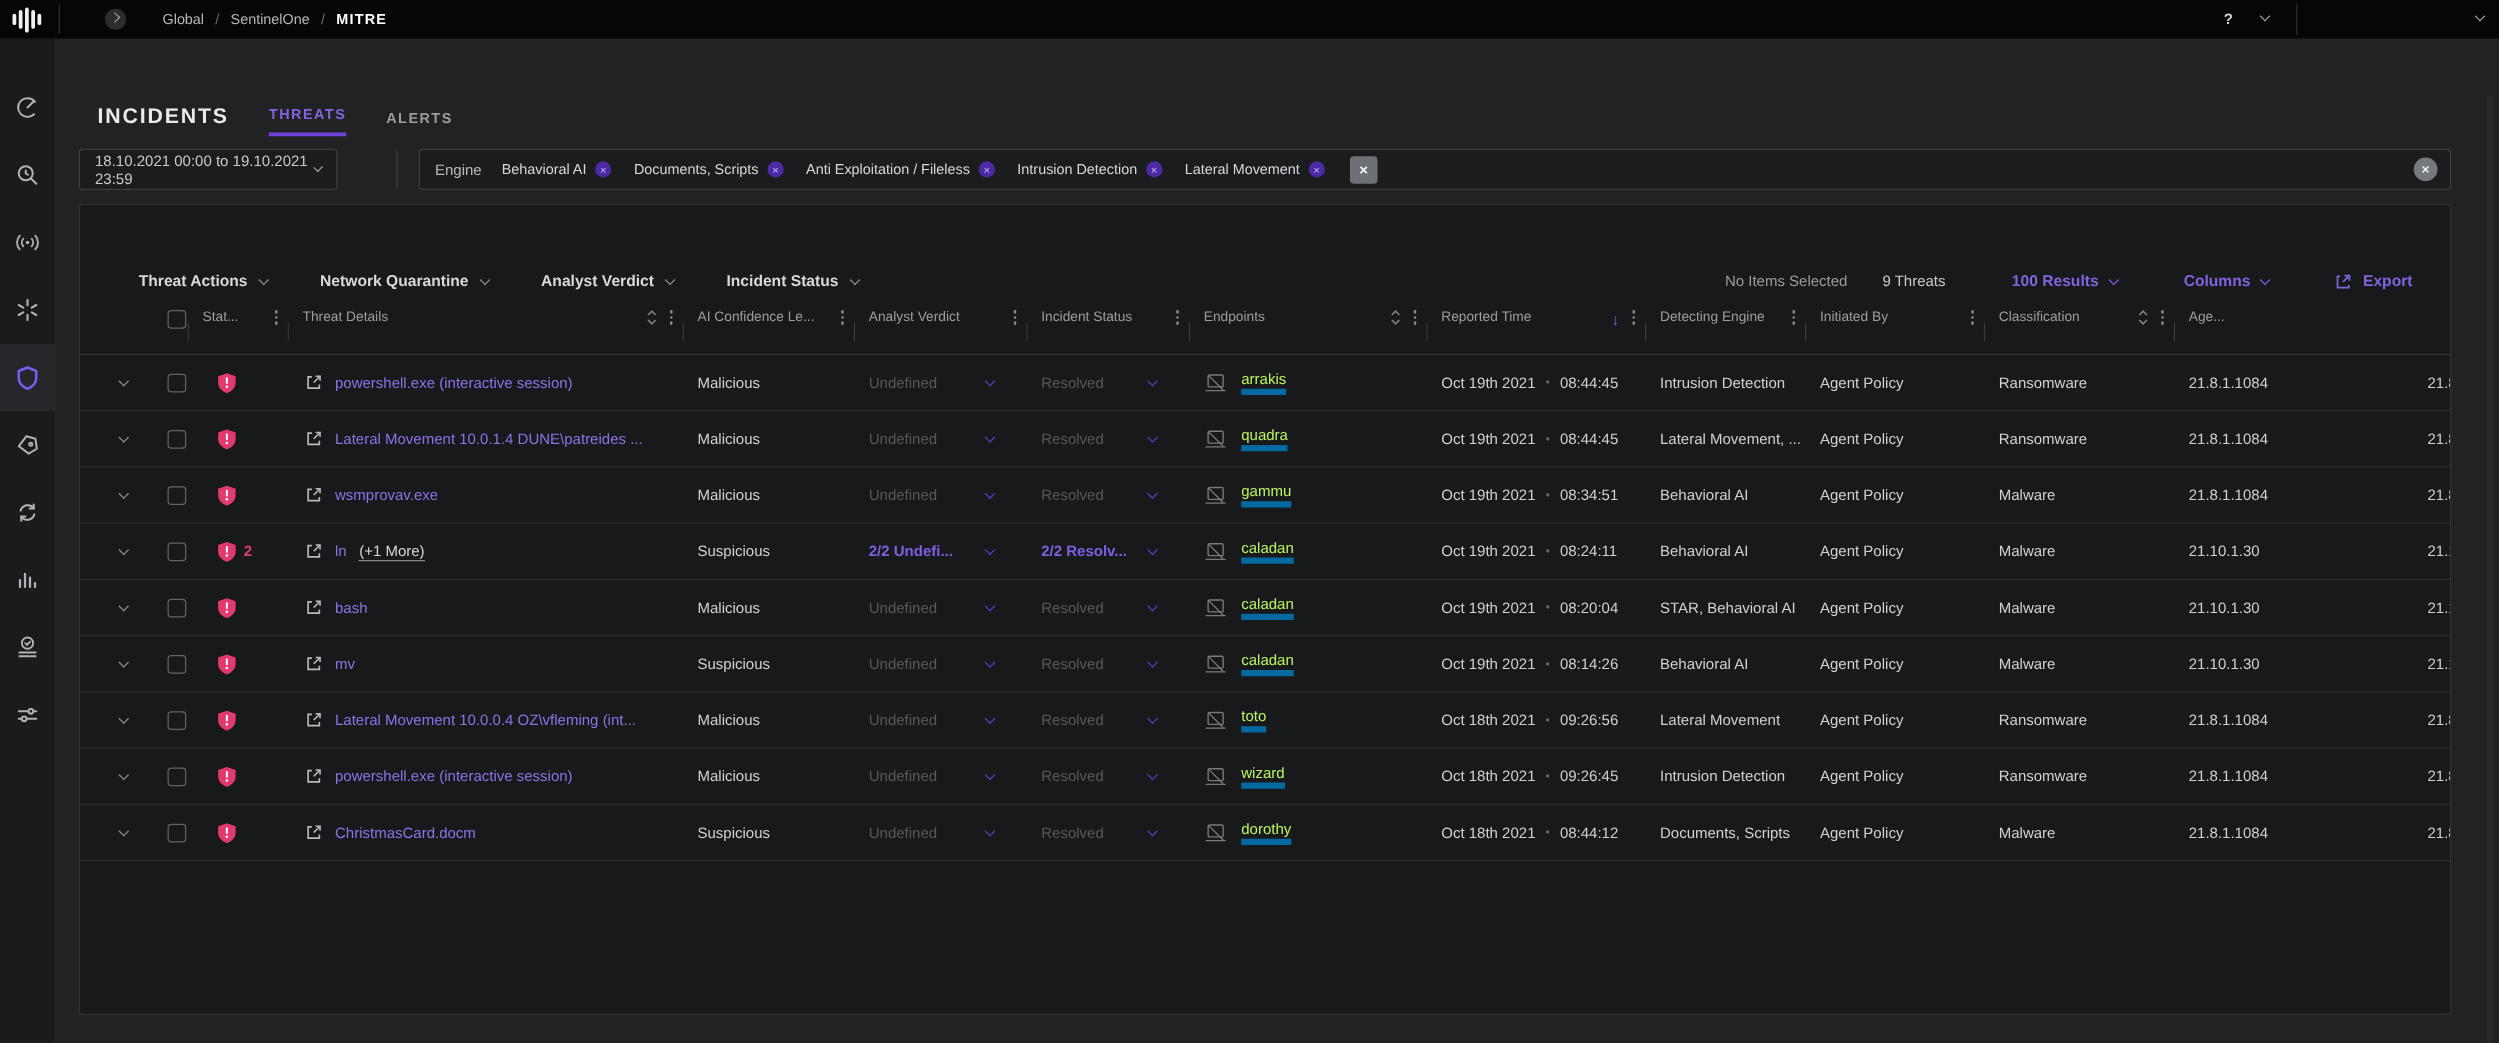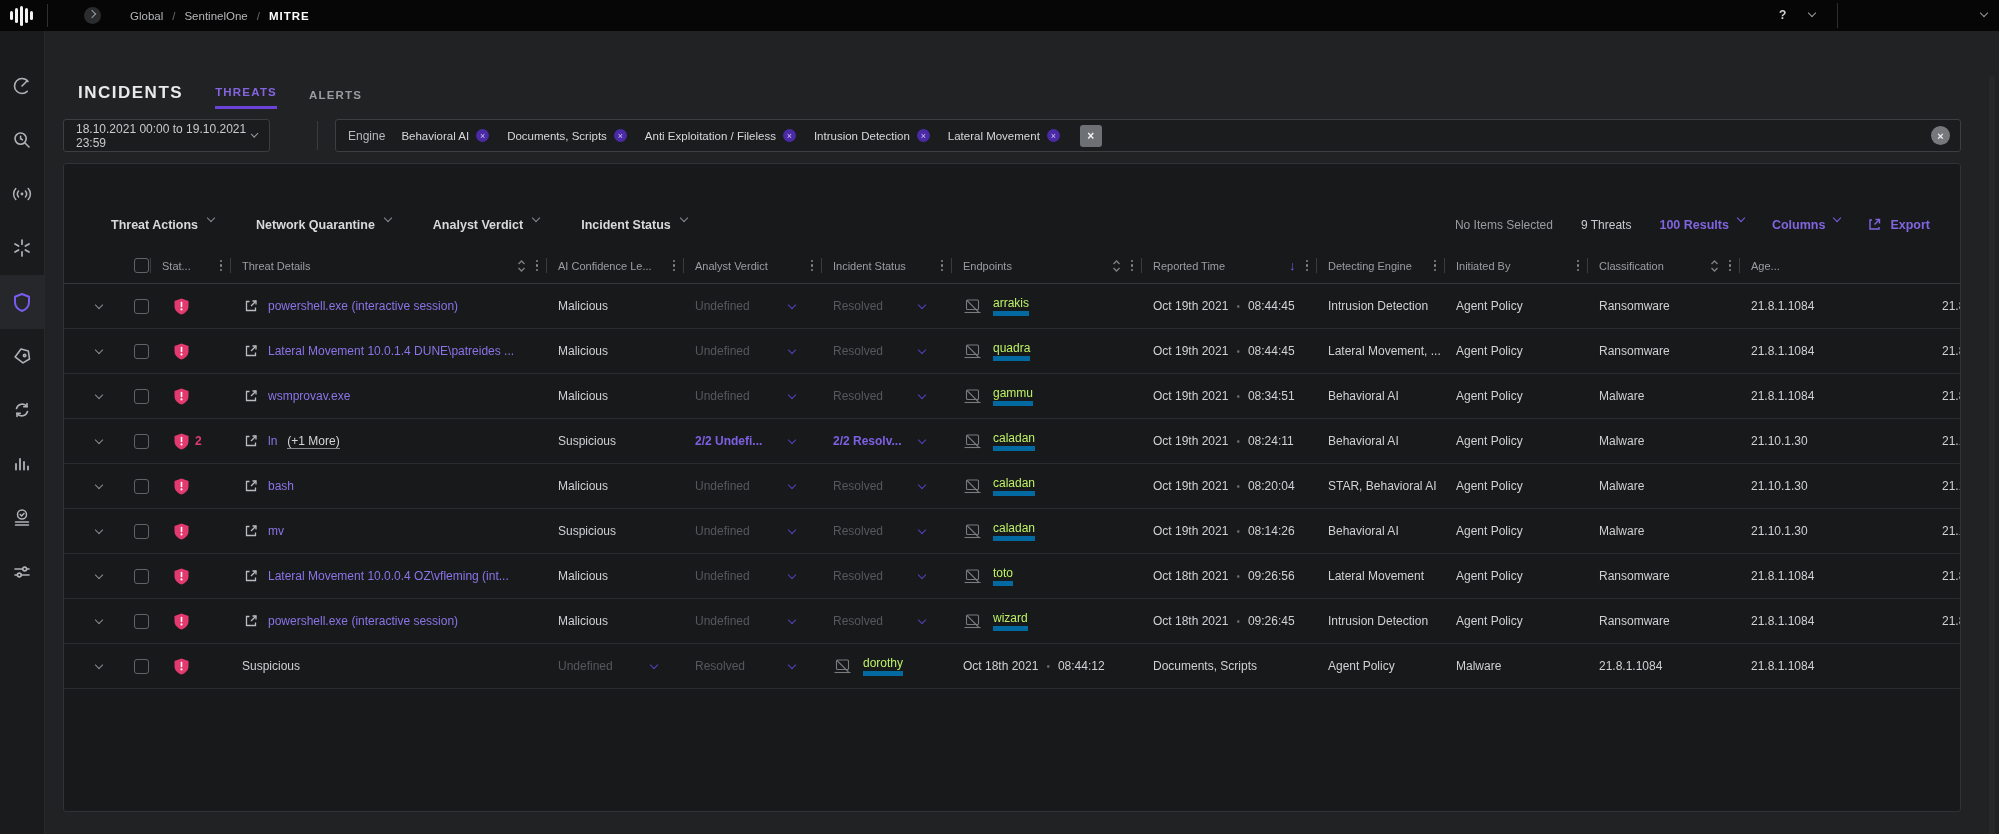--- a/index.html
+++ b/index.html
@@ -66,33 +66,33 @@
     font-size:12px; font-weight:bold; cursor:pointer; margin-left:2px; }
   .all-clear { position:absolute; right:10px; top:6px; width:19px; height:19px; border-radius:50%;
     background:#75797d; border:none; color:#eceded; font-size:11px; font-weight:bold; cursor:pointer; }
 
   
   .card { position:absolute; left:18px; top:132px; width:1898px; height:649px; background:#18191b;
     border:1px solid #303335; border-radius:3px; overflow:hidden; }
 
   .toolbar { height:84px; display:flex; align-items:flex-end; padding:0 30px 16px 47px; }
   .toolbar-left { display:flex; gap:42px; }
-  .action-btn { display:flex; align-items:flex-start; gap:10px; background:none; border:none; cursor:pointer;
+  .action-btn { display:flex; align-items:center; gap:10px; background:none; border:none; cursor:pointer;
     color:#d7d9da; font-size:12.5px; font-weight:bold; font-family:inherit; }
   .toolbar-right { margin-left:auto; display:flex; align-items:center; gap:28px; }
   .sel-info { font-size:12px; color:#9a9da0; }
   .threat-count { font-size:12px; color:#c9ccce; }
-  .link-btn { display:flex; align-items:flex-start; gap:9px; background:none; border:none; cursor:pointer;
-    color:#8165e0; font-size:12.5px; font-weight:bold; font-family:inherit; }
+  .link-btn { display:flex; align-items:center; gap:9px; background:none; border:none; cursor:pointer;
+    color:#8165e0; font-size:12.5px; font-weight:bold; font-family:inherit;margin-left:25px; }
 
   
   .thead, .trow { display:grid;
     grid-template-columns:48px 38px 80px 316px 137px 138px 130px 190px 175px 128px 143px 152px 191px 120px; }
   .thead { height:36px; border-bottom:1px solid #34373a; font-size:11px; color:#9b9ea1; }
-  .hc { display:flex; align-items:center; padding:0 8px 0 12px; position:relative; white-space:nowrap; overflow:hidden; }
+  .hc { display:flex; padding:0 8px 0 12px; position:relative; white-space:nowrap; overflow:hidden; }
   .hc.sep::before { content:''; position:absolute; left:0; top:10px; width:1px; height:15px; background:#3a3d3e; }
   .kebab { display:flex; flex-direction:column; gap:2px; margin-left:10px; cursor:pointer; flex:none; }
   .kebab i { width:2.5px; height:2.5px; border-radius:50%; background:#85888b; display:block; }
   .push { margin-left:auto; }
   .sort-ud { flex:none; cursor:pointer; margin-left:auto; }
   .sort-down { color:#7C5CE8; font-size:13px; font-weight:bold; margin-left:auto; cursor:pointer; }
 
   .trow { height:45px; border-bottom:1px solid #292c2e; font-size:12px; color:#cfd1d3; }
   .tc { display:flex; align-items:center; padding-left:12px; white-space:nowrap; overflow:hidden; }
   .c-exp { padding-left:32px; cursor:pointer; }
@@ -950,20 +950,29 @@
             <span class="cb"></span>
           </div>
           <div class="tc c-status">
             <svg class="icon-cell" width="15" height="17" viewBox="0 0 15 17">
               <path d="M7.5 0.5 L14.5 3 V8 C14.5 12.2 11.6 15 7.5 16.5 C3.4 15 0.5 12.2 0.5 8 V3 Z" fill="#E23A6E"></path>
               <rect x="6.7" y="3.8" width="1.6" height="5.4" rx="0.8" fill="#fff"></rect>
               <circle cx="7.5" cy="11.4" r="1.05" fill="#fff"></circle>
             </svg>
 
           </div>
+          <div class="tc c-threat">
+            <svg class="icon-cell" width="14" height="14" viewBox="0 0 14 14" fill="none" stroke="#b9bcbe" stroke-width="1.3">
+              <path d="M5.5 2.5 H2.5 V11.5 H11.5 V8.5"></path>
+              <path d="M8.5 2 H12 V5.5"></path>
+              <path d="M12 2 L7 7"></path>
+            </svg>
+            <span class="threat-link">ChristmasCard.docm</span>
+
+          </div>
           <div class="tc">
             <span>Suspicious</span>
           </div>
           <div class="tc c-select">
             <span class="sel-text">Undefined</span>
             <span class="cv"></span>
           </div>
           <div class="tc c-select">
             <span class="sel-text">Resolved</span>
             <span class="cv"></span>

